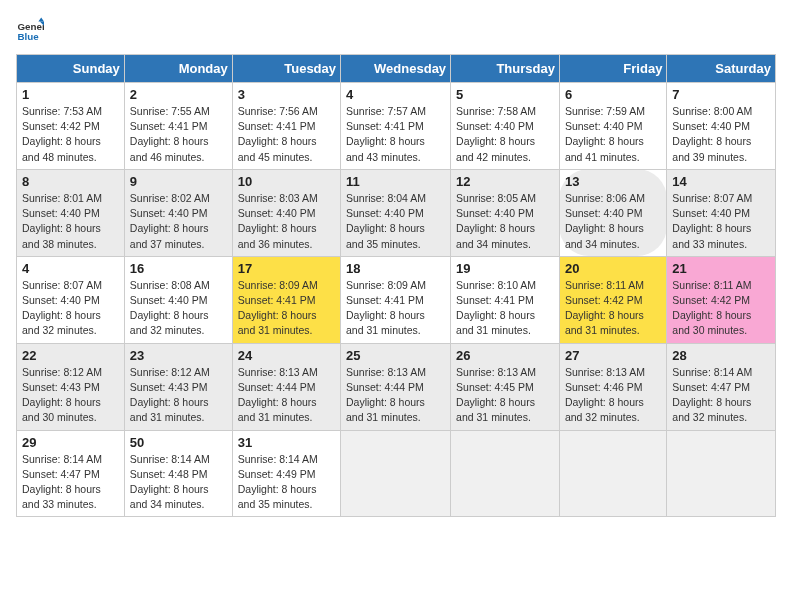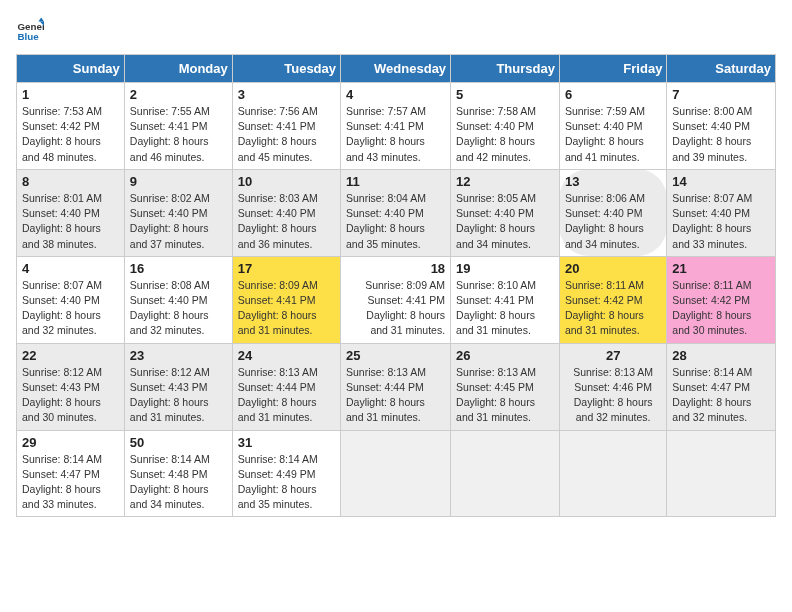--- a/index.html
+++ b/index.html
@@ -216,21 +216,21 @@
         <div class="day-info">
           Sunrise: 8:08 AM<br>Sunset: 4:40 PM<br>Daylight: 8 hours and 32 minutes.
         </div>
       </td>
         <td style="background: #fde047;">
         <span class="day-num">17</span>
         <div class="day-info">
           Sunrise: 8:09 AM<br>Sunset: 4:41 PM<br>Daylight: 8 hours and 31 minutes.
         </div>
       </td>
-        <td style="background: rgb(255, 255, 255); text-align: right;">
+        <td style="background: rgb(255, 255, 255);">
         <span class="day-num">18</span>
         <div class="day-info">
           Sunrise: 8:09 AM<br>Sunset: 4:41 PM<br>Daylight: 8 hours and 31 minutes.
         </div>
       </td>
         <td style="background: rgb(255, 255, 255);">
         <span class="day-num">19</span>
         <div class="day-info">
           Sunrise: 8:10 AM<br>Sunset: 4:41 PM<br>Daylight: 8 hours and 31 minutes.
         </div>
@@ -272,21 +272,21 @@
         <div class="day-info">
           Sunrise: 8:13 AM<br>Sunset: 4:44 PM<br>Daylight: 8 hours and 31 minutes.
         </div>
       </td>
         <td style="background: rgb(235, 235, 235);">
         <span class="day-num">26</span>
         <div class="day-info">
           Sunrise: 8:13 AM<br>Sunset: 4:45 PM<br>Daylight: 8 hours and 31 minutes.
         </div>
       </td>
-        <td style="background: rgb(235, 235, 235); text-align: center;">
+        <td style="background: rgb(235, 235, 235);">
         <span class="day-num">27</span>
         <div class="day-info">
           Sunrise: 8:13 AM<br>Sunset: 4:46 PM<br>Daylight: 8 hours and 32 minutes.
         </div>
       </td>
         <td style="background: rgb(235, 235, 235);">
         <span class="day-num">28</span>
         <div class="day-info">
           Sunrise: 8:14 AM<br>Sunset: 4:47 PM<br>Daylight: 8 hours and 32 minutes.
         </div>

